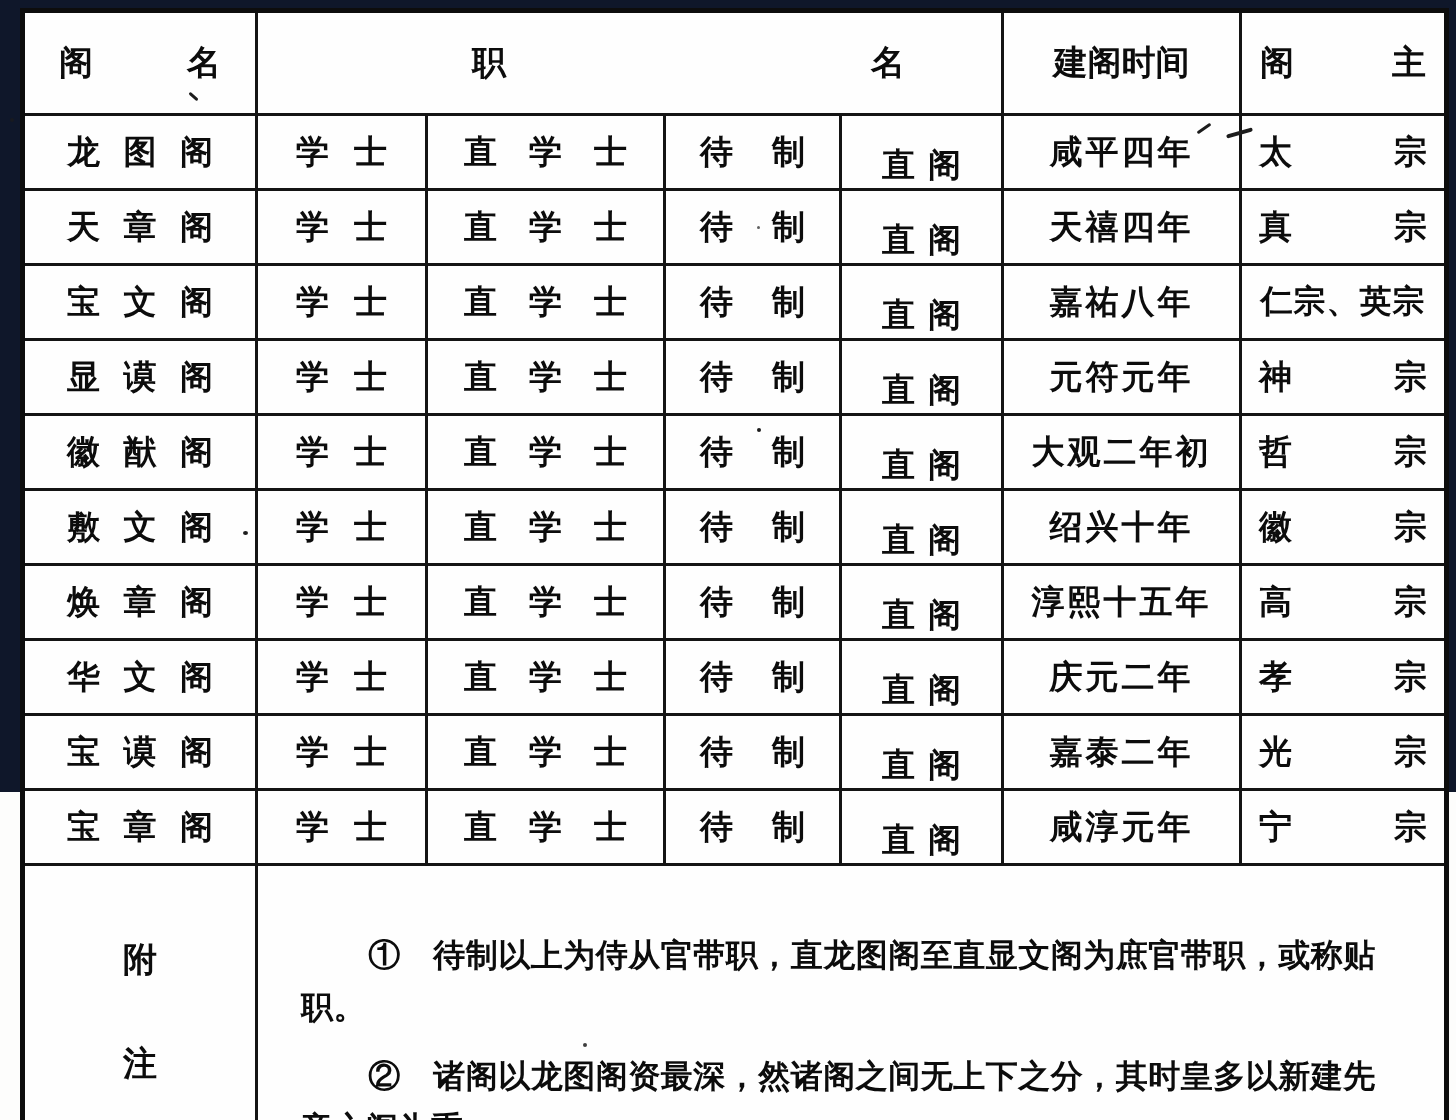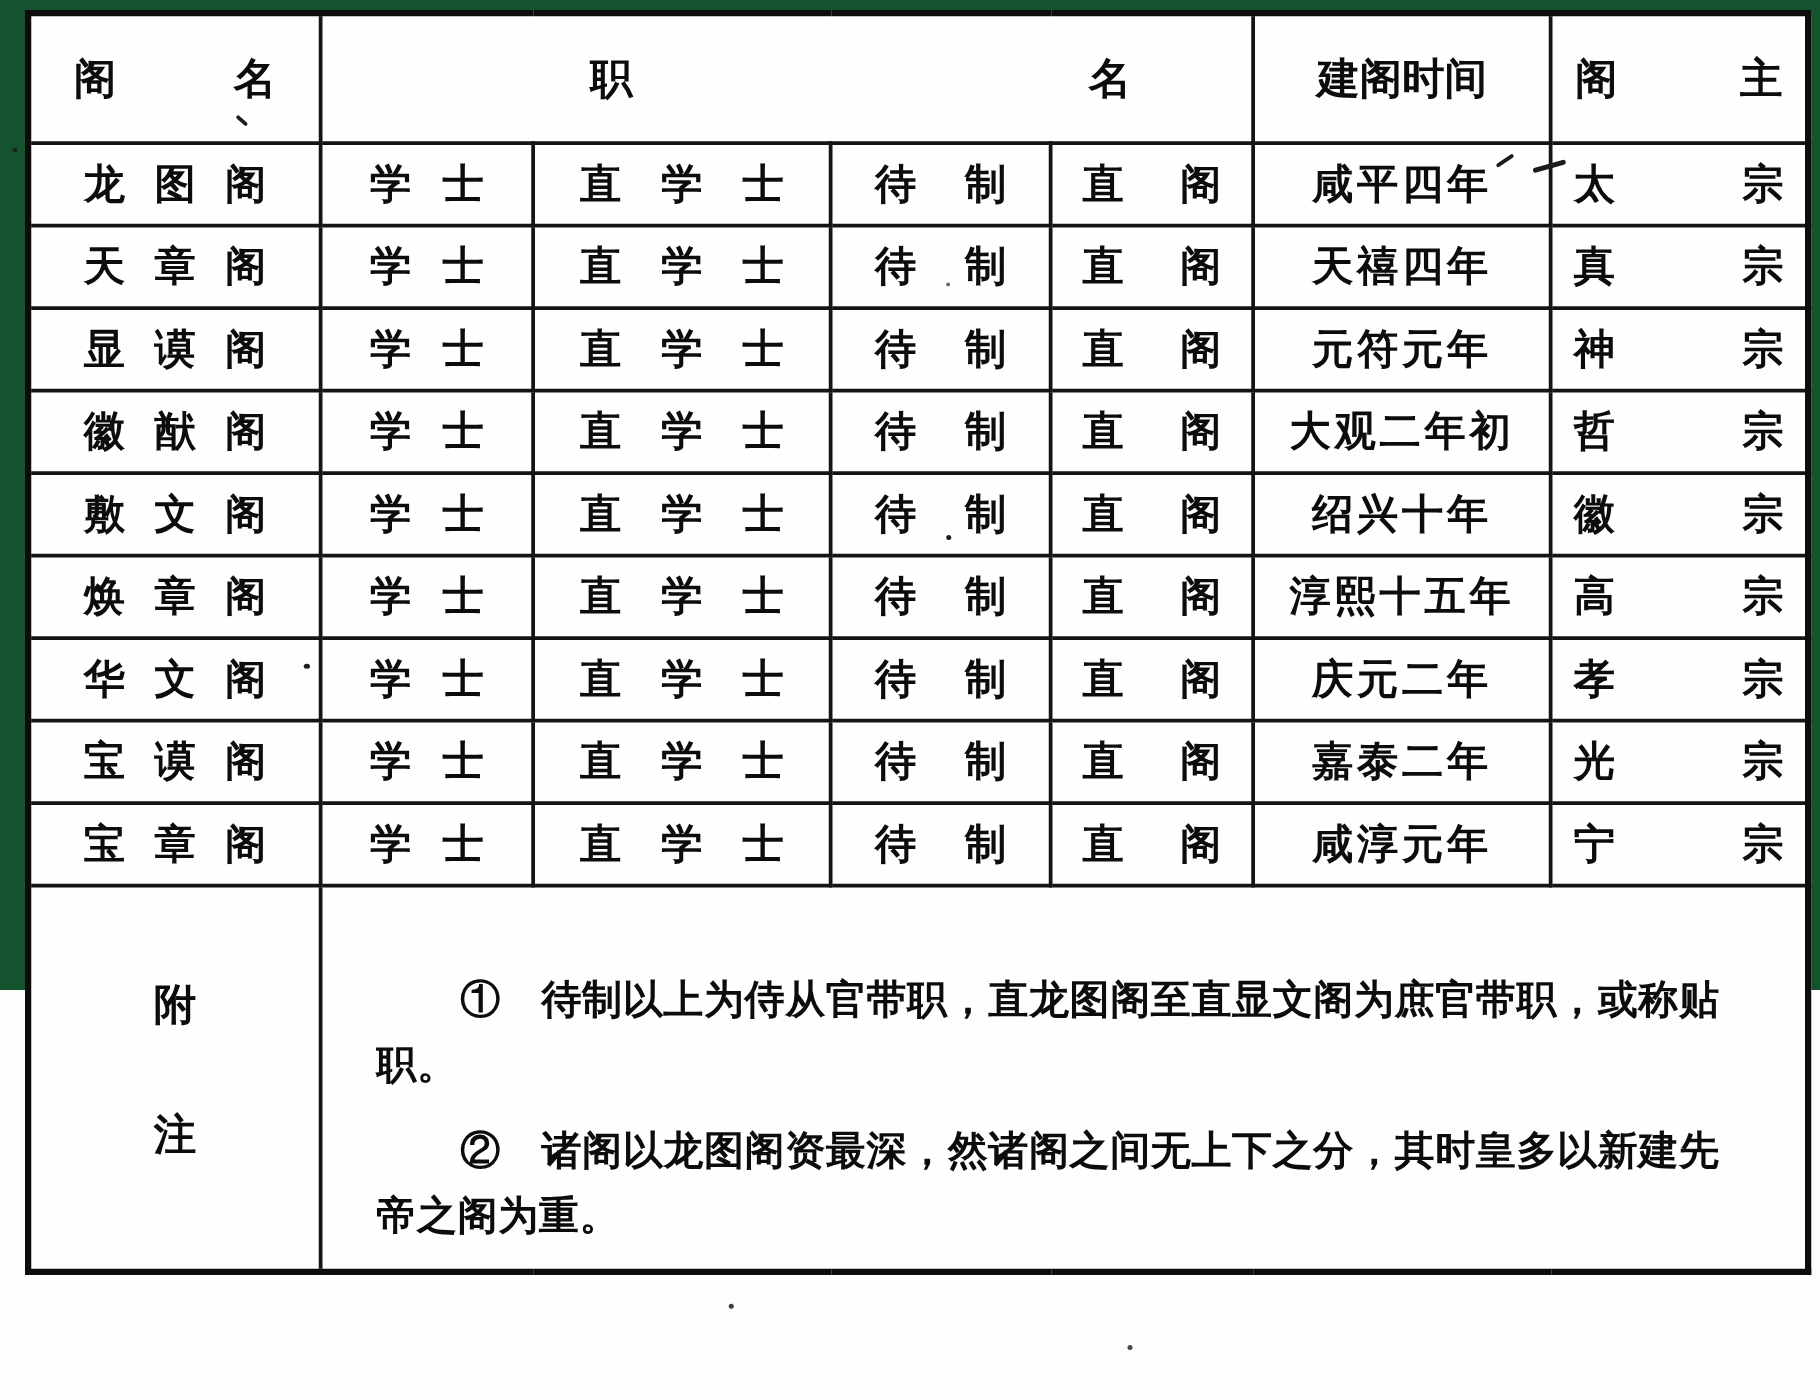--- a/index.html
+++ b/index.html
@@ -9,21 +9,21 @@
     height: 1120px;
     background: #fdfdfc;
     overflow: hidden;
     font-family: "Liberation Serif", "DejaVu Serif", serif;
     color: #0c0c0c;
   }
   .page {
     position: relative;
     width: 1456px;
     height: 792px;
-    background: #14532d;
+    background: #0f172a;
   }
   table.scan-table {
     position: absolute;
     left: 20px;
     top: 8px;
     width: 1424px;
     border-collapse: collapse;
     table-layout: fixed;
     background: #fefefe;
     border: 5px solid #0d0d0d;
@@ -50,21 +50,21 @@
     text-justify: inter-character;
     white-space: nowrap;
   }
   .pav-h   .sp { padding: 0 34px; }
   .posts-h .sp { padding: 0 96px 0 214px; }
   .master-h .sp { padding: 0 18px; }
   .pav    .sp { padding: 0 42px; }
   .post-a .sp { padding: 0 38px; }
   .post-b .sp { padding: 0 36px; }
   .post-c .sp { padding: 0 34px; }
-  .post-d .sp { padding: 0 24px; }
+  .post-d .sp { padding: 0 40px; margin-top: 27px; }
   .master-spread .sp { padding: 0 17px; }
 
   td.date { letter-spacing: 3px; }
   td.master-compact { letter-spacing: 1px; font-size: 32px; }
 
   th.note-label {
     vertical-align: middle;
   }
   .note-label-stack {
     display: flex;
@@ -172,20 +172,39 @@
           <td class="post-d">
             <span class="sp">直阁</span>
           </td>
           <td class="date">天禧四年</td>
           <td class="master-spread">
             <span class="sp">真宗</span>
           </td>
         </tr>
         <tr class="data-row">
           <td class="pav">
+            <span class="sp">宝文阁</span>
+          </td>
+          <td class="post-a">
+            <span class="sp">学士</span>
+          </td>
+          <td class="post-b">
+            <span class="sp">直学士</span>
+          </td>
+          <td class="post-c">
+            <span class="sp">待制</span>
+          </td>
+          <td class="post-d">
+            <span class="sp">直阁</span>
+          </td>
+          <td class="date">嘉祐八年</td>
+          <td class="master-compact">仁宗、英宗</td>
+        </tr>
+        <tr class="data-row">
+          <td class="pav">
             <span class="sp">显谟阁</span>
           </td>
           <td class="post-a">
             <span class="sp">学士</span>
           </td>
           <td class="post-b">
             <span class="sp">直学士</span>
           </td>
           <td class="post-c">
             <span class="sp">待制</span>

